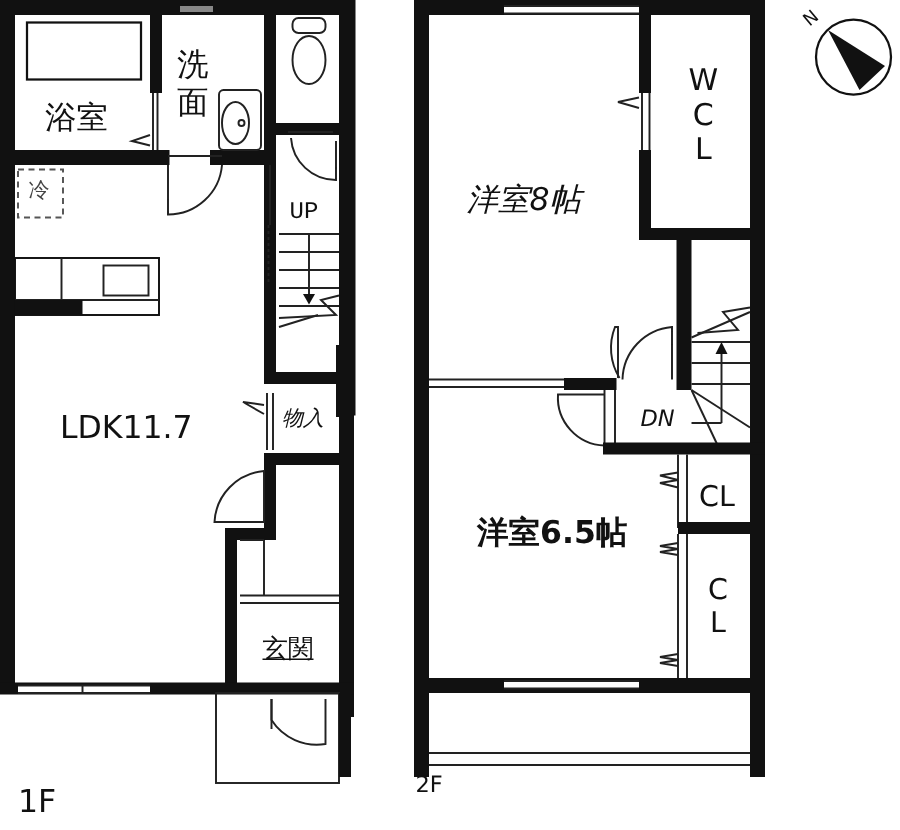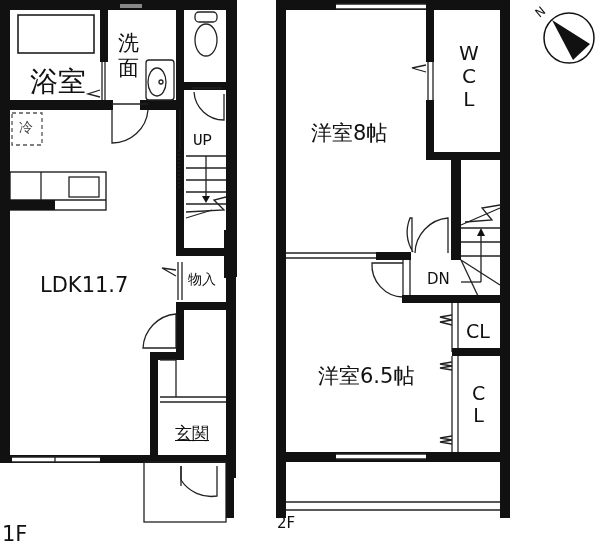--- a/index.html
+++ b/index.html
@@ -169,38 +169,38 @@
     <line x1="286" y1="502" x2="500" y2="502"></line>
     <line x1="286" y1="510" x2="500" y2="510"></line>
   </g>
 
   <g>
     <circle cx="569" cy="38" r="25" fill="none" stroke="#111" stroke-width="1.5"></circle>
     <polygon points="552,20 590,44 573,60" fill="#111"></polygon>
   </g>
 </svg>
 
-<div class="lbl" style="left:30px;top:68px;font-size:28px;">浴室</div>
+<div class="lbl" style="left:30px;top:68px;font-size:21px;">浴室</div>
 <div class="lbl" style="left:118px;top:33px;font-size:21px;">洗</div>
 <div class="lbl" style="left:118px;top:58px;font-size:21px;">面</div>
 <div class="lbl" style="left:19px;top:120px;font-size:14px;color:#444;">冷</div>
 <div class="lbl" style="left:193px;top:133px;font-size:16px;font-family:Liberation Mono, monospace;">UP</div>
 <div class="lbl" style="left:40px;top:275px;font-size:21px;">LDK11.7</div>
-<div class="lbl" style="left:188px;top:272px;font-size:14px;">物入</div>
+<div class="lbl" style="left:188px;top:272px;font-size:14px;font-style:italic;">物入</div>
 <div class="lbl" style="left:175px;top:425px;font-size:17px;text-decoration:underline;">玄関</div>
-<div class="lbl" style="left:2px;top:524px;font-size:21px;">1F</div>
-
-<div class="lbl" style="left:311px;top:123px;font-size:21px;">洋室8帖</div>
+<div class="lbl" style="left:12px;top:524px;font-size:21px;">1F</div>
+
+<div class="lbl" style="left:311px;top:123px;font-size:21px;font-style:italic;">洋室8帖</div>
 <div class="lbl vert" style="left:459px;top:42px;font-size:20px;">
   <span>W</span>
   <span>C</span>
   <span>L</span>
 </div>
-<div class="lbl" style="left:427px;top:272px;font-size:15px;">DN</div>
-<div class="lbl" style="left:318px;top:366px;font-size:21px;">洋室6.5帖</div>
+<div class="lbl" style="left:427px;top:272px;font-size:15px;font-style:italic;">DN</div>
+<div class="lbl" style="left:318px;top:345px;font-size:21px;font-weight:bold;">洋室6.5帖</div>
 <div class="lbl" style="left:466px;top:322px;font-size:19px;text-align:center;">CL</div>
 <div class="lbl vert" style="left:472px;top:383px;font-size:19px;">
   <span>C</span>
   <span>L</span>
 </div>
 <div class="lbl" style="left:277px;top:516px;font-size:15px;">2F</div>
 
 <div class="lbl" style="left:536px;top:6px;font-size:12px;transform:rotate(-40deg);">N</div>
 
 </body></html>

